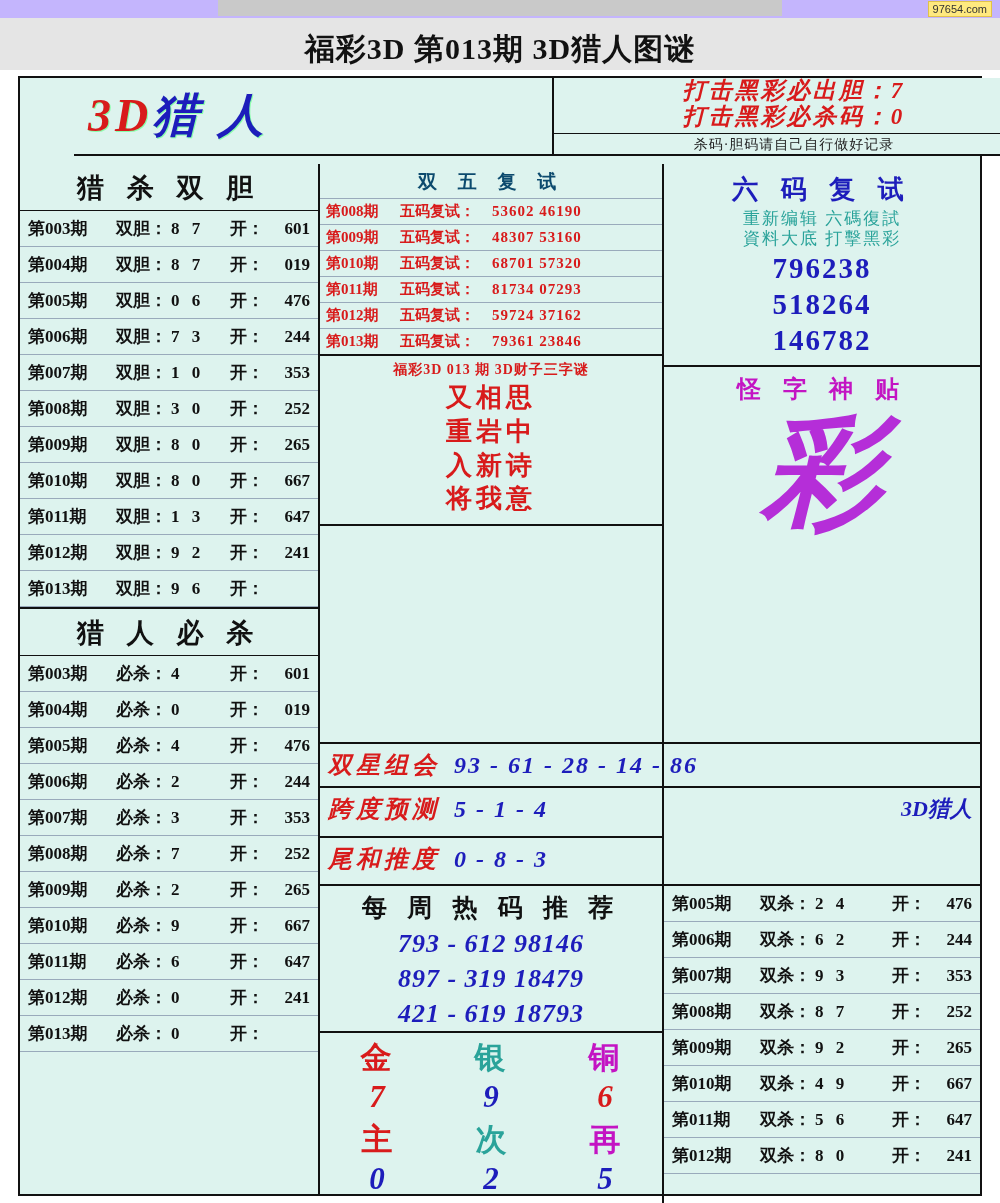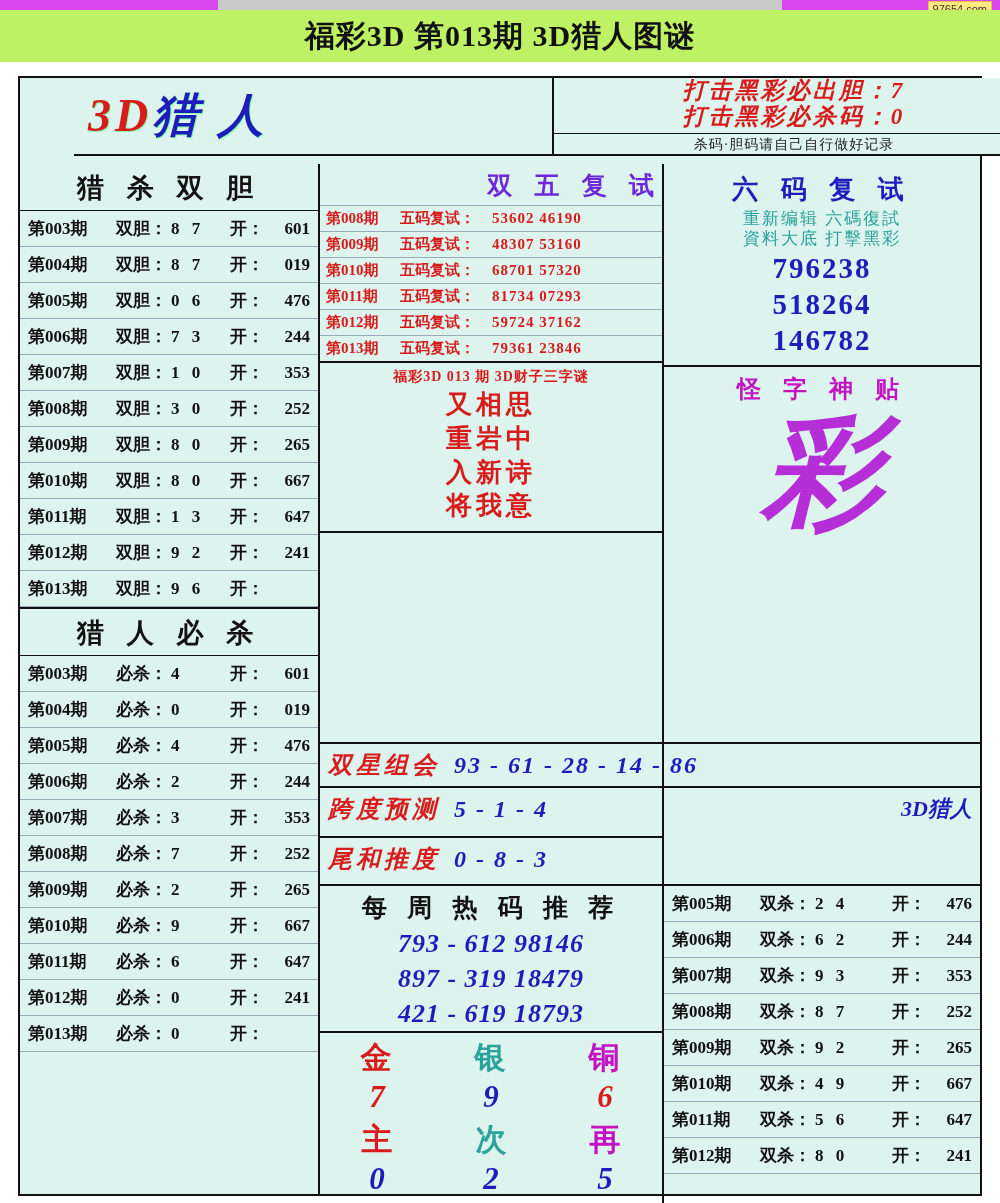--- a/index.html
+++ b/index.html
@@ -1,20 +1,20 @@
 <!DOCTYPE html>
 <html><head>
 <meta charset="utf-8">
 <style>
   html,body{margin:0;padding:0;background:#fff;}
   body{width:1000px;height:1203px;font-family:"Liberation Serif","DejaVu Serif",serif;position:relative;}
-  .topbar{position:absolute;left:0;top:0;width:1000px;height:18px;background:#d946ef;}
+  .topbar{position:absolute;left:0;top:0;width:1000px;height:18px;background:#c4b5fd;}
   .topbar .wm{position:absolute;right:8px;top:1px;background:#ffe97f;color:#333;font-size:11px;font-family:"Liberation Sans",sans-serif;padding:1px 4px;border:1px solid #e0c24a;}
   .topbar .greyl{position:absolute;left:218px;top:0;width:564px;height:16px;background:#c9c9c9;}
-  .titlebar{position:absolute;left:0;top:10px;width:1000px;height:52px;background:#bef264;display:flex;align-items:center;justify-content:center;}
+  .titlebar{position:absolute;left:0;top:18px;width:1000px;height:52px;background:#e5e5e5;display:flex;align-items:flex-end;justify-content:center;}
   .titlebar .t{font-size:30px;font-weight:bold;color:#111;letter-spacing:1px;}
   .sheet{position:absolute;left:18px;top:76px;width:964px;height:1120px;border:2px solid #111;background:#ddf3ee;box-sizing:border-box;}
 
   .hdr{position:absolute;left:7px;top:0;width:100%;height:78px;border-bottom:2px solid #111;box-sizing:border-box;display:flex;margin-left:47px;}
   .hdr .logo{width:480px;border-right:2px solid #111;box-sizing:border-box;display:flex;align-items:center;padding-left:14px;background:#ddf3ee;}
   .hdr .logo .lg{font-size:46px;font-weight:bold;font-style:italic;color:#1d1dbb;letter-spacing:4px;text-shadow:1px 1px 0 #8fa;}
   .hdr .logo .lg .red{color:#d81b1b;}
   .hdr .rightbox{flex:1;display:flex;flex-direction:column;justify-content:center;align-items:center;background:#ddf3ee;}
   .hdr .rightbox .l1,.hdr .rightbox .l2{font-size:23px;font-weight:bold;font-style:italic;color:#d81b1b;letter-spacing:3px;line-height:1.15;}
   .hdr .rightbox .l3{font-size:14px;color:#222;letter-spacing:1px;border-top:1px solid #111;width:100%;text-align:center;margin-top:3px;padding-top:2px;}
@@ -26,21 +26,21 @@
 
   .secTitle{text-align:center;font-size:27px;font-weight:bold;letter-spacing:8px;padding:6px 0 4px;color:#111;border-bottom:1.5px solid #111;}
   .rowline{display:flex;align-items:center;font-size:17px;font-weight:bold;border-bottom:1px solid #9ab;padding:6px 8px;box-sizing:border-box;color:#111;white-space:nowrap;}
   .rowline .q{width:84px;}
   .rowline .lab{margin-left:4px;}
   .rowline .val{letter-spacing:4px;margin-left:4px;}
   .rowline .open{margin-left:auto;}
   .rowline .openv{min-width:44px;text-align:right;margin-left:2px;}
 
   .mBox{border-bottom:2px solid #111;}
-  .mTitle{text-align:right;font-size:25px;font-weight:bold;letter-spacing:8px;color:#6d28d9;padding:5px 0 3px;}
+  .mTitle{text-align:center;font-size:19px;font-weight:bold;letter-spacing:8px;color:#0c4a6e;padding:5px 0 3px;}
   .fiveRow{display:flex;align-items:center;font-size:15px;font-weight:bold;border-top:1px solid #9ab;padding:3px 6px;color:#d81b1b;white-space:nowrap;}
   .fiveRow .q{width:74px;}
   .fiveRow .lb{width:92px;}
   .fiveRow .nums{letter-spacing:1px;}
 
   .poemBox{border-bottom:2px solid #111;text-align:center;padding-bottom:8px;}
   .poemHd{font-size:14px;font-weight:bold;color:#d81b1b;padding:5px 0 2px;letter-spacing:1px;}
   .poemLine{font-size:26px;font-weight:bold;color:#d81b1b;letter-spacing:4px;line-height:1.3;}
 
   .sixBox{text-align:center;padding:4px 16px 6px;}

